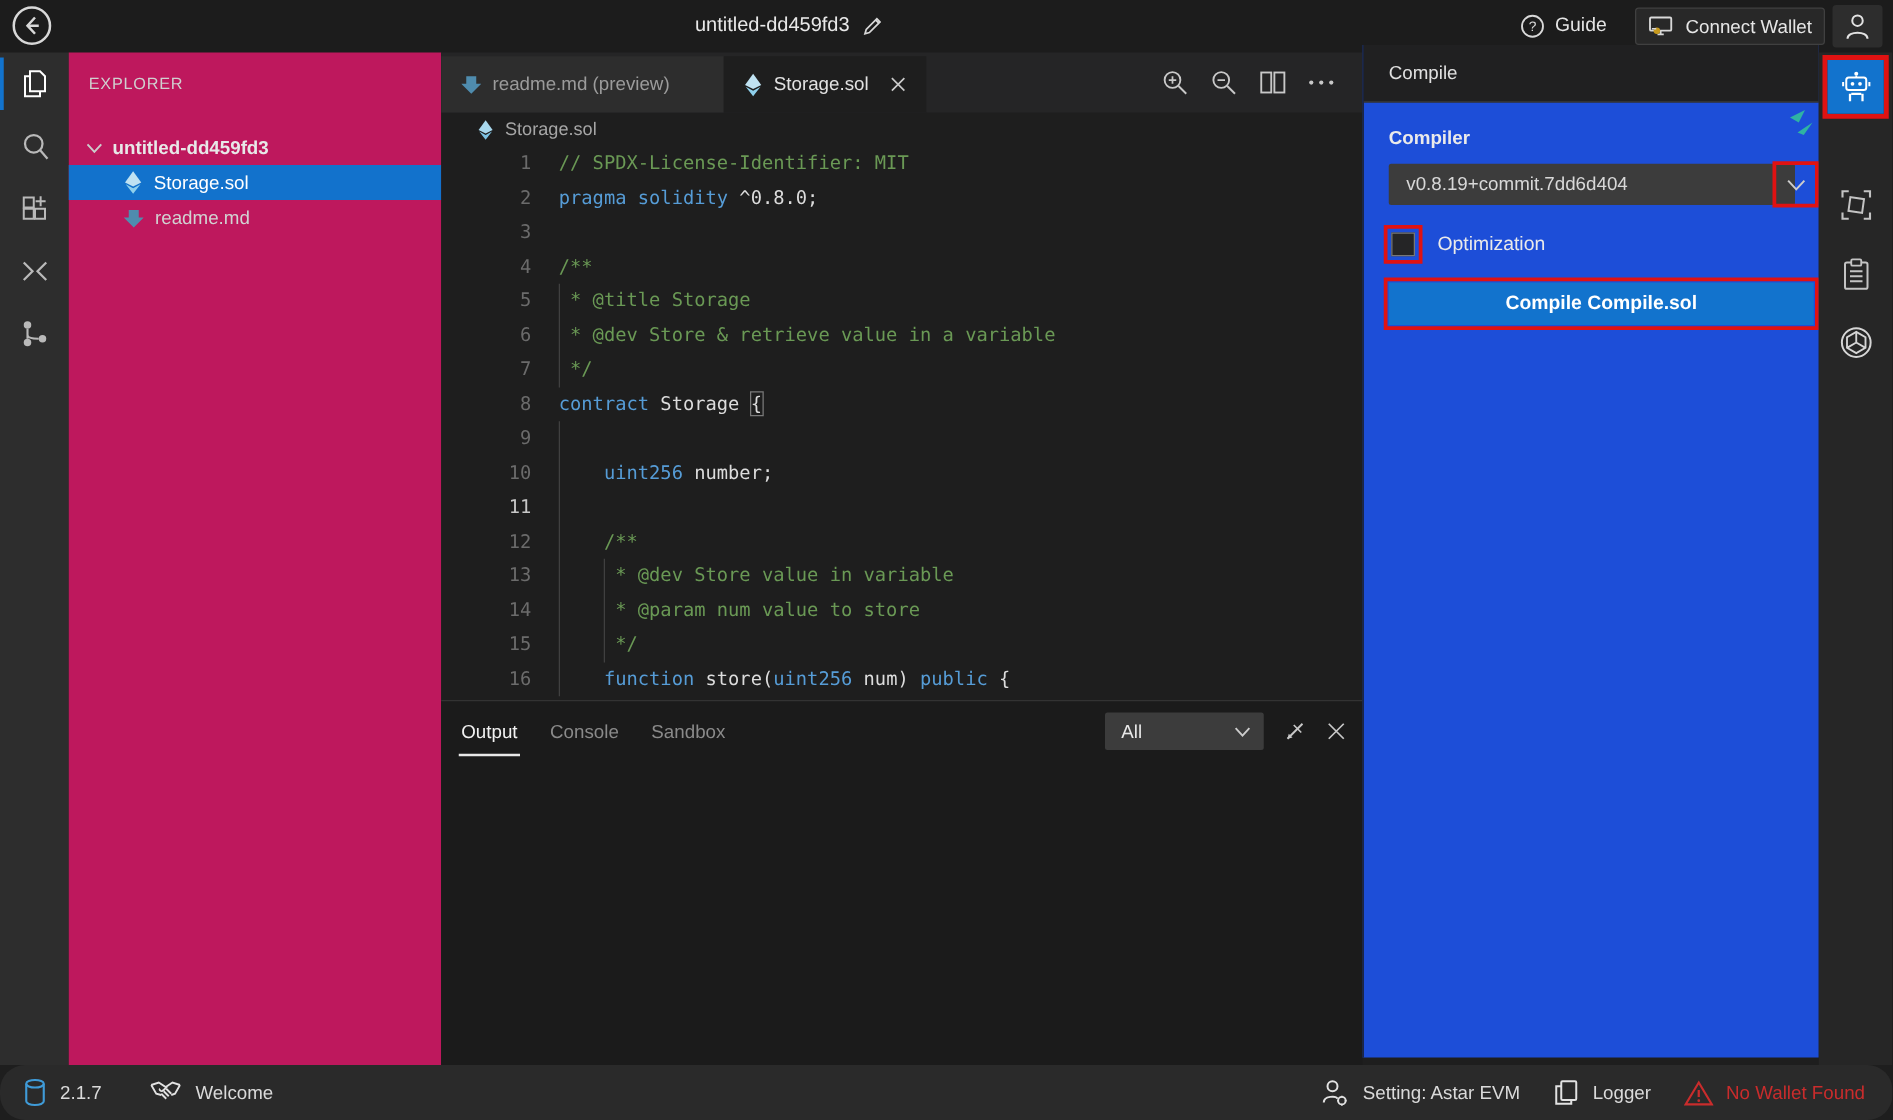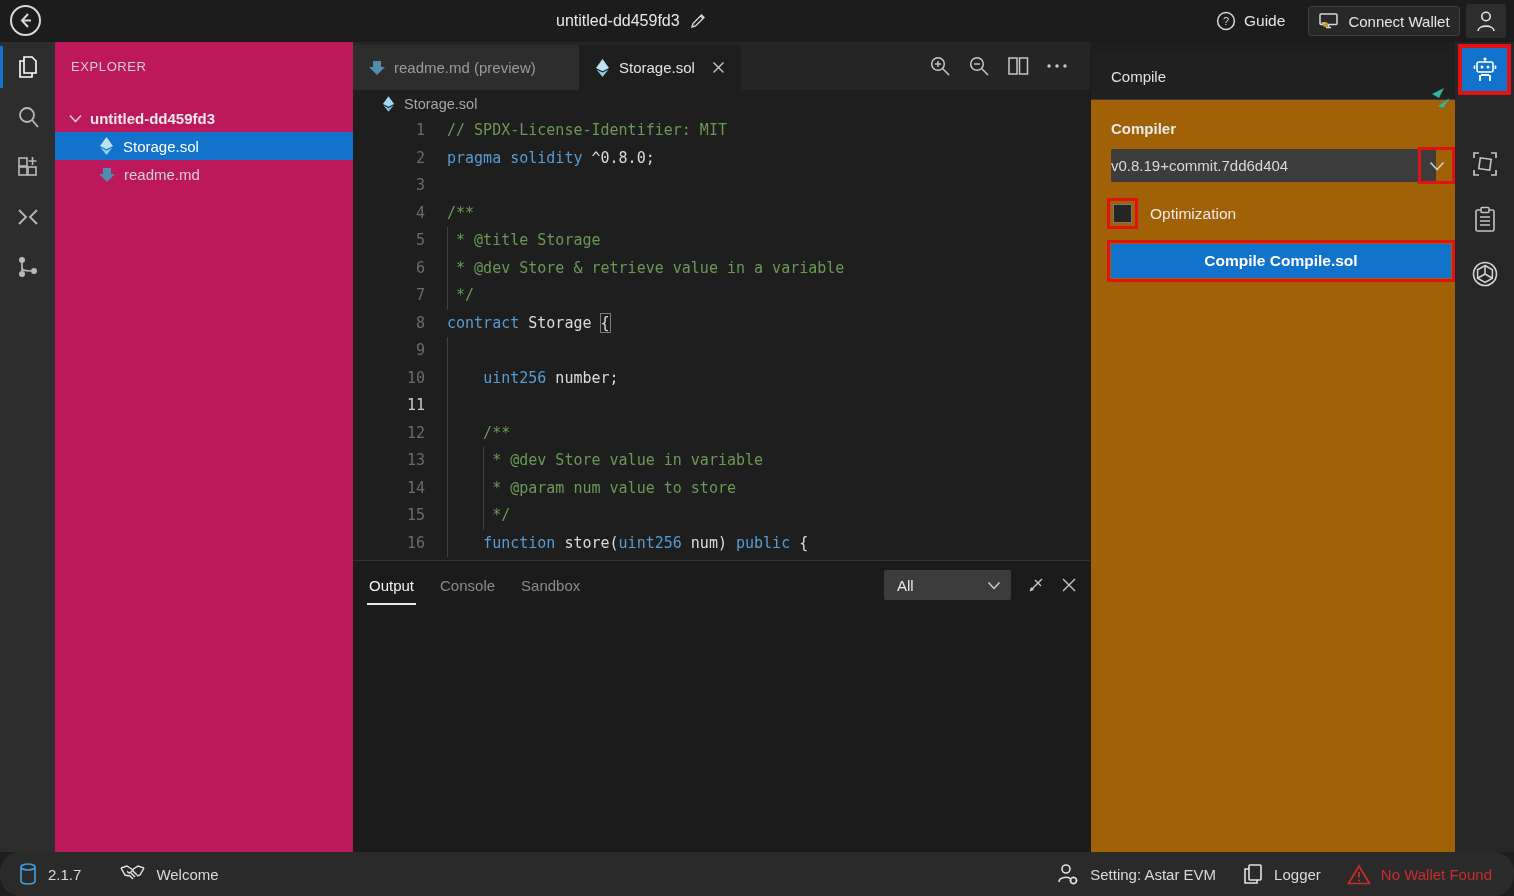--- a/index.html
+++ b/index.html
@@ -72,27 +72,27 @@
   .bp-tabs { height:48px; display:flex; align-items:center; padding-left:16px; gap:26px; position:relative; }
   .bp-tab { font-size:15px; color:#8a8a8a; cursor:pointer; position:relative; height:48px; display:flex; align-items:center; }
   .bp-tab.active { color:#f2f2f2; }
   .bp-tab.active::after { content:""; position:absolute; left:-2px; right:-2px; bottom:4px; height:2.5px; background:#e8e8e8; }
   .bp-right { position:absolute; right:0; top:0; height:48px; display:flex; align-items:center; gap:15px; padding-right:13px; }
   .bp-select { width:127px; height:30px; background:#3c3c3c; border-radius:2px; display:flex; align-items:center;
     padding:0 10px 0 13px; font-size:15px; color:#e8e8e8; cursor:pointer; }
   .bp-select .chev { margin-left:auto; }
 
   
-  .rightpanel { position:absolute; left:1090px; top:54px; width:365px; height:810px; background:#a16207;
+  .rightpanel { position:absolute; left:1090px; top:36px; width:365px; height:810px; background:#1d4ed8;
     border-left:1px solid #1a1a1a; }
   .rp-header { height:46px; display:flex; align-items:center; padding-left:20px; font-size:15px; color:#e0e0e0;
     background:#202021; border-bottom:1px solid #3a3a3a; }
   .rp-label { position:absolute; left:20px; top:66px; font-size:15px; font-weight:bold; color:#eaeaea; }
   .rp-select { position:absolute; left:20px; top:95px; width:325px; height:33px; background:#3c3c3c; border-radius:2px;
-    display:flex; align-items:center; font-size:15px; color:#d8d8d8; cursor:pointer; }
+    display:flex; align-items:center; padding-left:14px; font-size:15px; color:#d8d8d8; cursor:pointer; }
   .rp-chev-annot { position:absolute; left:307px; top:-2px; width:37px; height:37px; border:3px solid #e01212;
     display:flex; align-items:center; justify-content:center; }
   .rp-optrow { position:absolute; left:16px; top:144px; display:flex; align-items:center; }
   .checkbox-annot { width:31px; height:31px; border:3px solid #e01212; display:flex; align-items:center; justify-content:center; }
   .checkbox { width:19px; height:19px; border:1px solid #777; background:#252526; cursor:pointer; }
   .opt-label { margin-left:12px; font-size:15.5px; color:#eaeaea; }
   .btn-annot { position:absolute; left:16px; top:186px; width:348px; height:42px; border:3px solid #e01212;
     display:flex; align-items:center; justify-content:center; }
   .compile-btn { width:340px; height:34px; background:#1273cd; color:#fff; font-weight:bold; font-size:15.5px;
     border:none; display:flex; align-items:center; justify-content:center; cursor:pointer;

